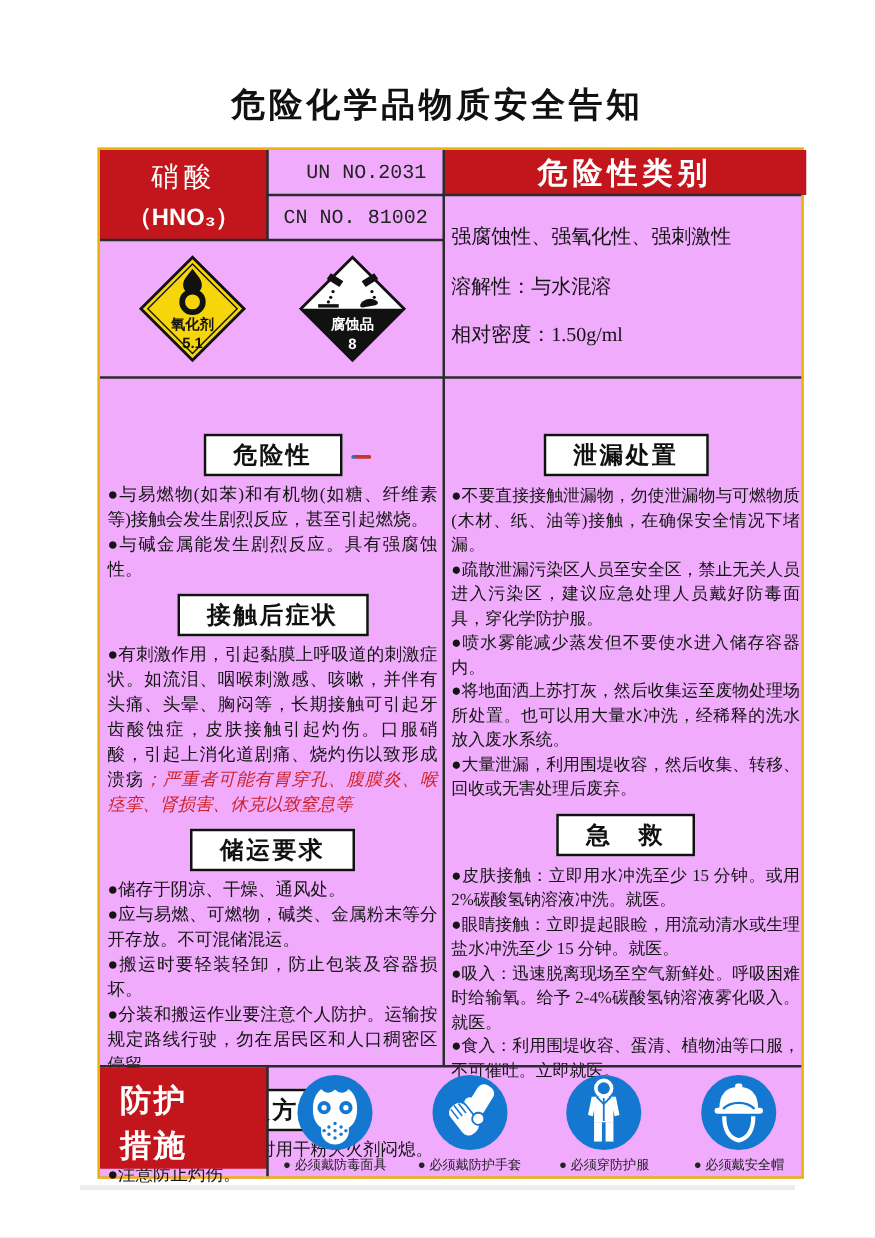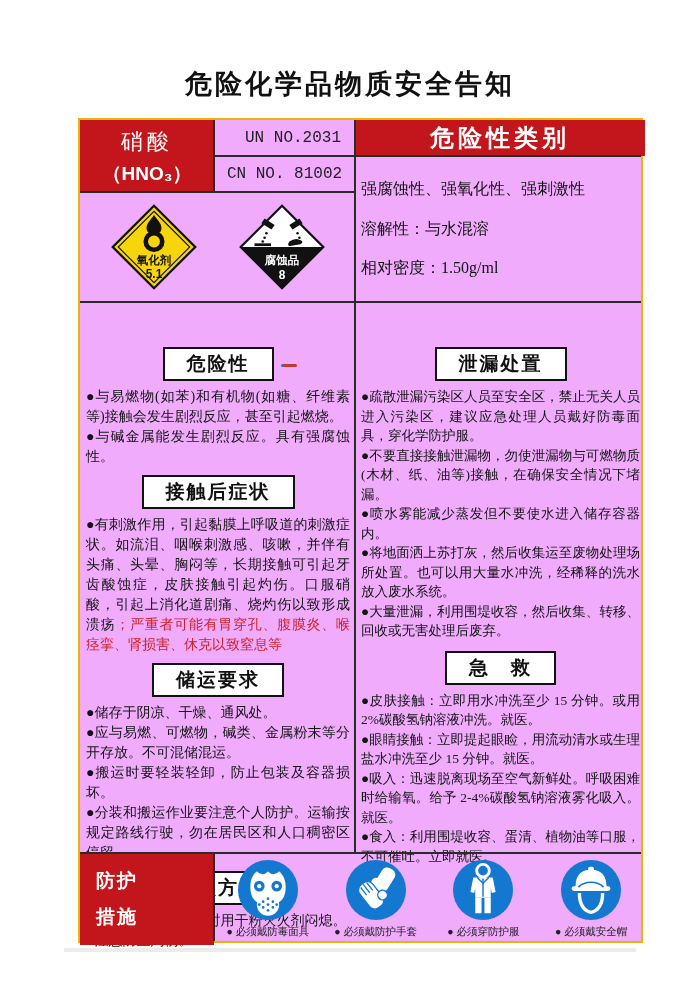--- a/index.html
+++ b/index.html
@@ -51,24 +51,24 @@
   .body-col { position:absolute; top:182px; height:552px; padding:4px 5px 0 6px;
     font-family:"Liberation Serif","DejaVu Serif",serif;margin-top:33px; }
   .left-col { left:0; width:275px; }
   .right-col { left:275px; width:290px; }
   .sec-title { display:block; width:fit-content; margin:8px auto 6px auto;
     border:2px solid #111; background:#fff; padding:2px 22px;
     font-family:"Liberation Sans","DejaVu Sans",sans-serif;
     font-size:19px; font-weight:bold; letter-spacing:2px; color:#111; text-align:center; }
   .left-col p.bullet { font-size:14px; line-height:20px; text-align:justify; color:#141414; }
   .right-col p.bullet { font-size:13.5px; line-height:19.5px; text-align:justify; color:#141414; }
-  .red-text { color:#cc2229; }
-  
-  .ppe-label { left:0; top:734px; width:134px; height:91px; padding:9px 0 0 16px;
-    font-size:19px; font-weight:bold; line-height:36px; letter-spacing:2px; }
+  .red-text { color:#cc2229;font-style:italic; }
+  
+  .ppe-label { left:0; top:734px; width:134px; height:81px; padding:9px 0 0 16px;
+    font-size:25px; font-weight:bold; line-height:36px; letter-spacing:2px; }
   .ppe-icons { left:134px; top:734px; width:431px; height:91px; display:flex;
     align-items:flex-start; justify-content:space-around; padding-top:5px; }
   .ppe-item { display:flex; flex-direction:column; align-items:center; width:104px; }
   .ppe-item svg { width:62px; height:62px; }
   .ppe-caption { margin-top:4px; font-size:10.5px; color:#222; white-space:nowrap;
     font-family:"Liberation Sans","DejaVu Sans",sans-serif; }
   .shadow-bar { position:absolute; left:64px; top:948px; width:572px; height:4px;
     background:#ececec; }
 </style>
 </head>
@@ -138,22 +138,22 @@
     <p class="bullet">●搬运时要轻装轻卸，防止包装及容器损坏。</p>
     <p class="bullet">●分装和搬运作业要注意个人防护。运输按规定路线行驶，勿在居民区和人口稠密区停留。</p>
 
     <div class="sec-title">灭火方法</div>
     <p class="bullet">●用大量水扑救，同时用干粉灭火剂闷熄。</p>
     <p class="bullet">●注意防止灼伤。</p>
   </div>
 
   <div class="cell body-col right-col">
     <div class="sec-title">泄漏处置</div>
+    <p class="bullet">●不要直接接触泄漏物，勿使泄漏物与可燃物质(木材、纸、油等)接触，在确保安全情况下堵漏。</p>
     <p class="bullet">●疏散泄漏污染区人员至安全区，禁止无关人员进入污染区，建议应急处理人员戴好防毒面具，穿化学防护服。</p>
-    <p class="bullet">●不要直接接触泄漏物，勿使泄漏物与可燃物质(木材、纸、油等)接触，在确保安全情况下堵漏。</p>
     <p class="bullet">●喷水雾能减少蒸发但不要使水进入储存容器内。</p>
     <p class="bullet">●将地面洒上苏打灰，然后收集运至废物处理场所处置。也可以用大量水冲洗，经稀释的洗水放入废水系统。</p>
     <p class="bullet">●大量泄漏，利用围堤收容，然后收集、转移、回收或无害处理后废弃。</p>
 
     <div class="sec-title" style="margin-top:10px">急　救</div>
     <p class="bullet">●皮肤接触：立即用水冲洗至少 15 分钟。或用2%碳酸氢钠溶液冲洗。就医。</p>
     <p class="bullet">●眼睛接触：立即提起眼睑，用流动清水或生理盐水冲洗至少 15 分钟。就医。</p>
     <p class="bullet">●吸入：迅速脱离现场至空气新鲜处。呼吸困难时给输氧。给予 2-4%碳酸氢钠溶液雾化吸入。就医。</p>
     <p class="bullet">●食入：利用围堤收容、蛋清、植物油等口服，不可催吐。立即就医。</p>
   </div>

